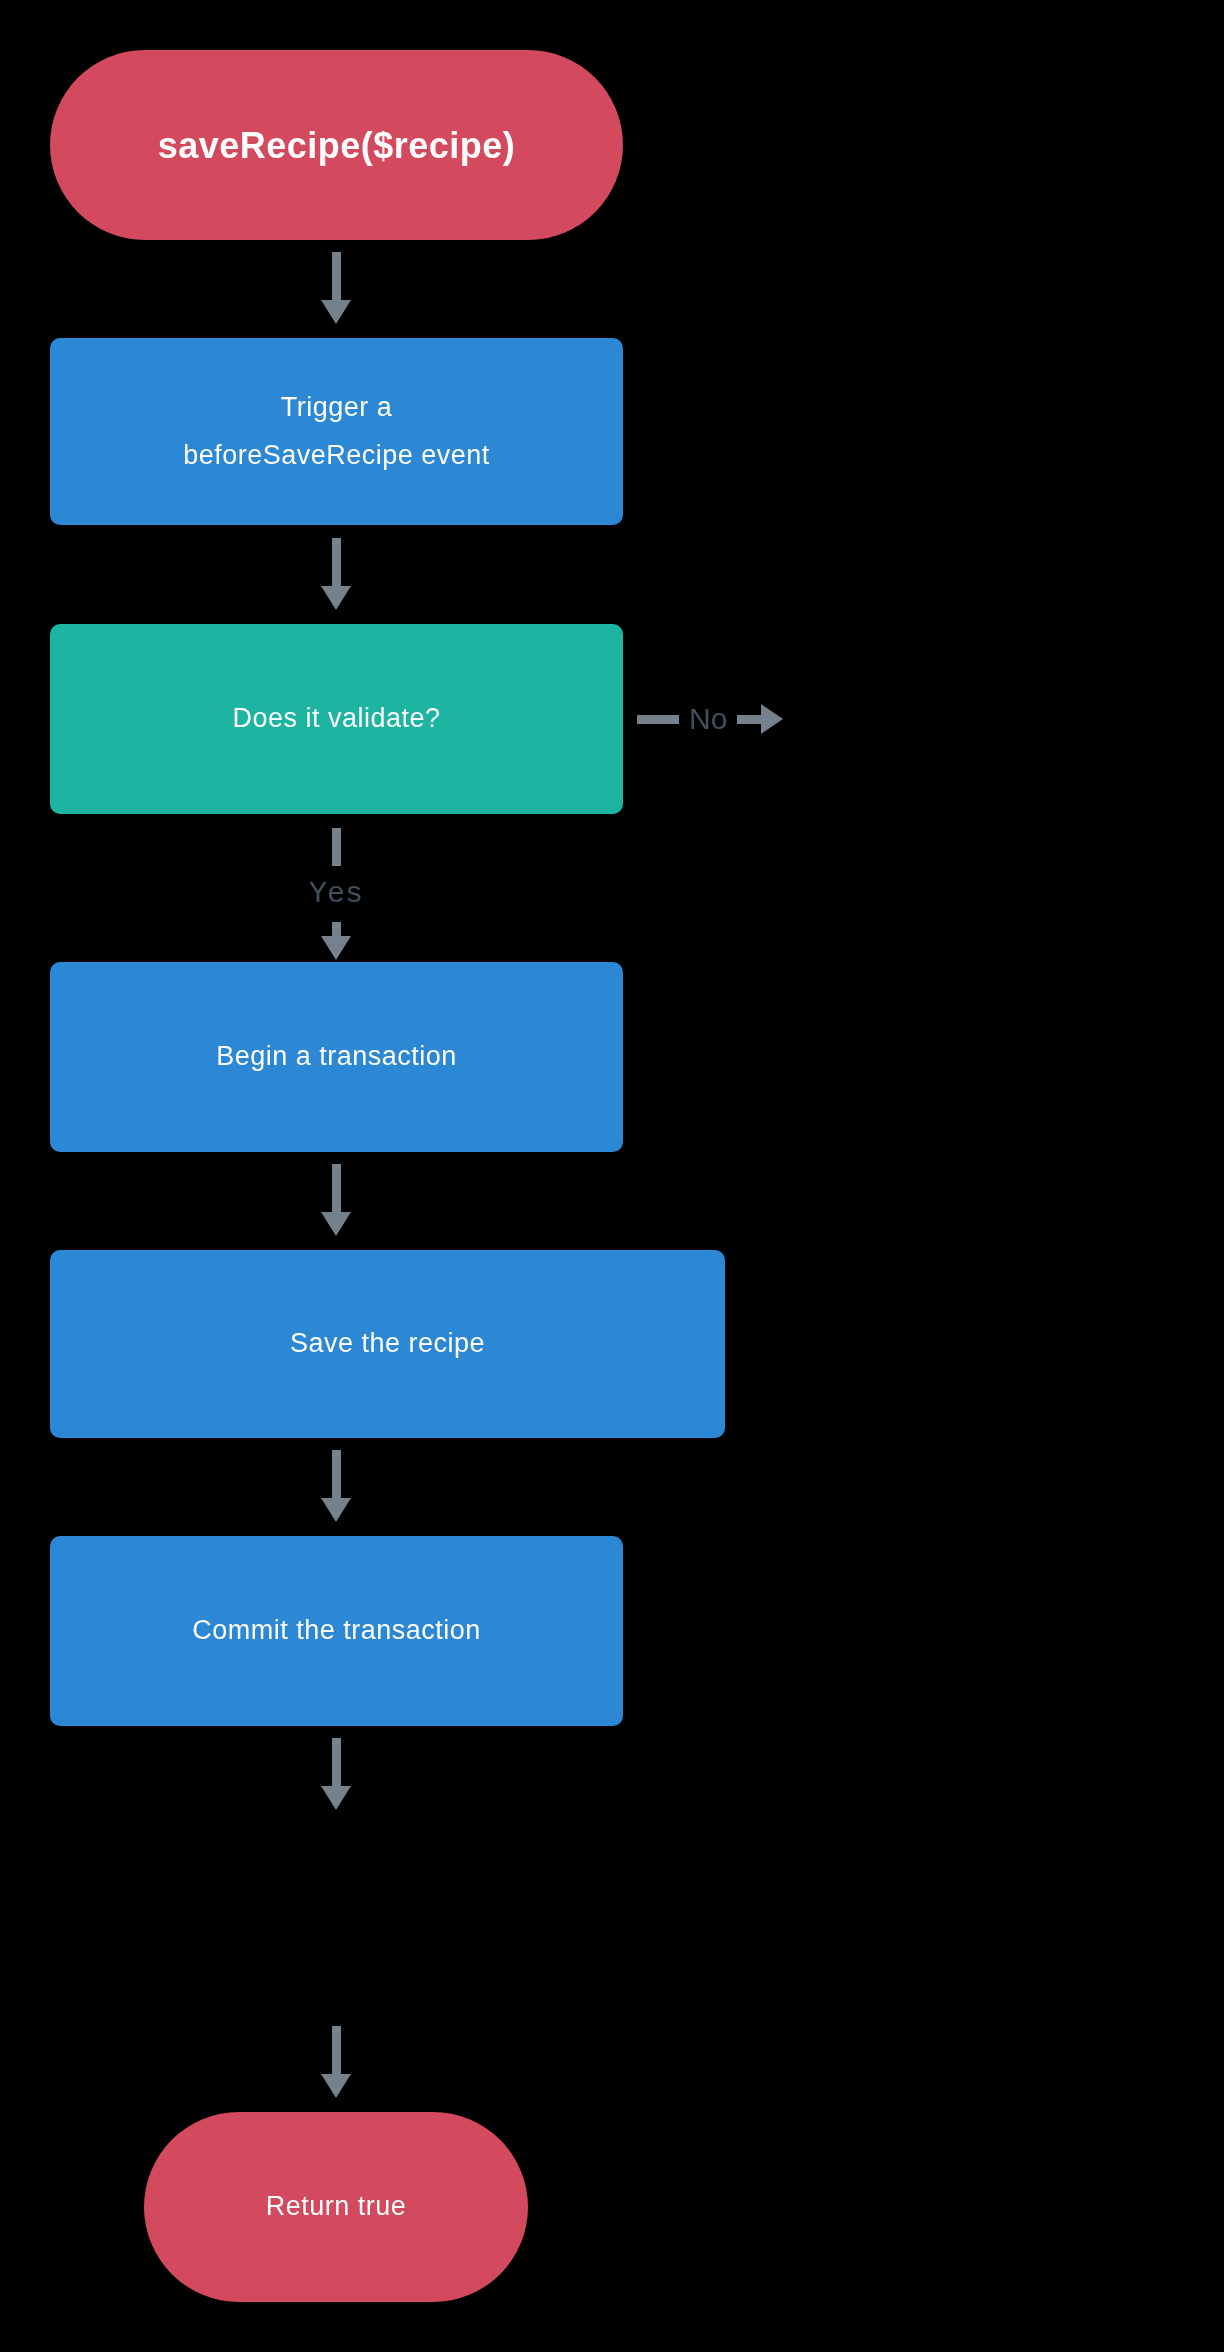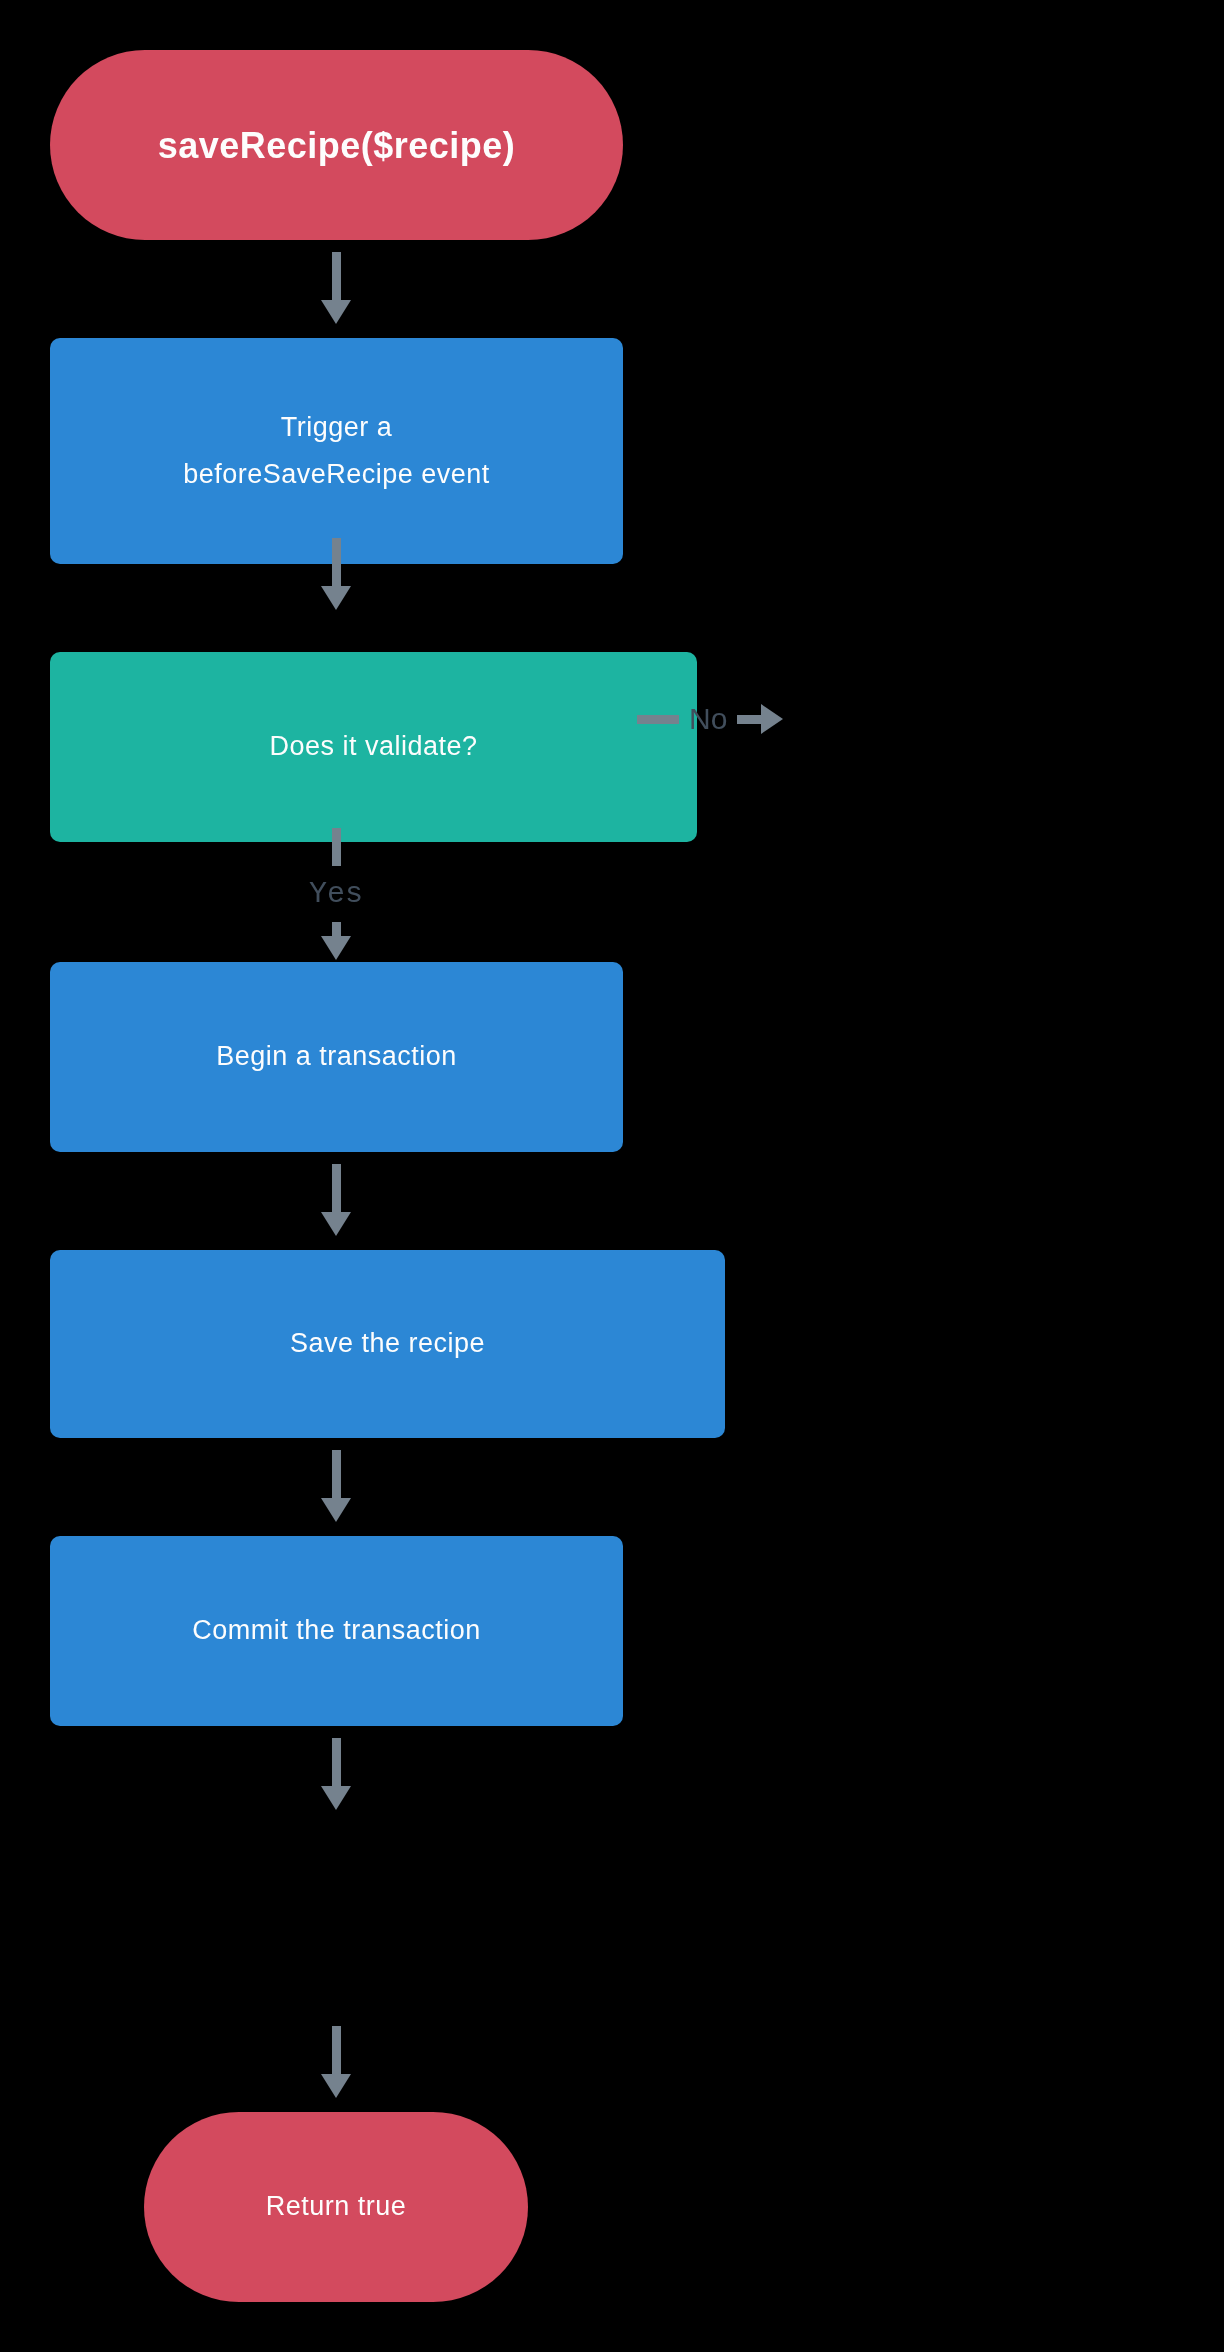--- a/index.html
+++ b/index.html
@@ -27,22 +27,22 @@
     line-height: 1.75;
     white-space: pre-line;
     letter-spacing: 0.5px;
   }
   .process   { background: var(--process-fill, #2c87d5); border-radius: 10px; }
   .decision  { background: var(--decision-fill, #1db4a1); border-radius: 10px; }
   .terminator{ background: var(--terminator-fill, #d34a5e); border-radius: 999px; }
   .start .label { font-weight: bold; font-size: 36px; }
 
   .n-start    { left: 50px;  top: 50px;   width: 573px; height: 190px; }
-  .n-before   { left: 50px;  top: 338px;  width: 573px; height: 226px; }
-  .n-validate { left: 50px;  top: 652px;  width: 647px; height: 190px; }
+  .n-before   { left: 50px;  top: 338px;  width: 573px; height: 187px; }
+  .n-validate { left: 50px;  top: 624px;  width: 573px; height: 190px; }
   .n-false    { left: 795px; top: 626px;  width: 385px; height: 188px; }
   .n-begin    { left: 50px;  top: 962px;  width: 573px; height: 190px; justify-content: center; }
   .n-save     { left: 50px;  top: 1250px; width: 675px; height: 188px; }
   .n-commit   { left: 50px;  top: 1536px; width: 573px; height: 190px; }
   .n-after    { left: 50px;  top: 1824px; width: 573px; height: 190px; }
   .n-true     { left: 144px; top: 2112px; width: 384px; height: 190px; }
 
   
   .varrow {
     position: absolute;

